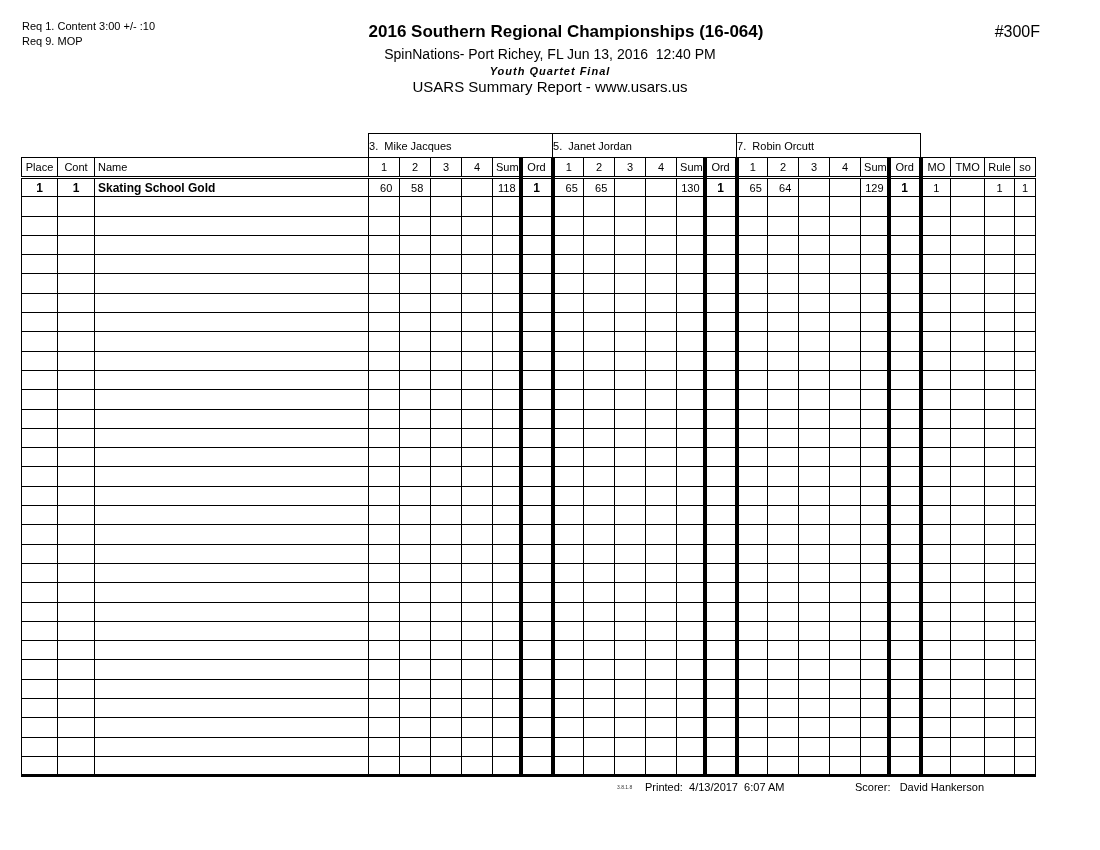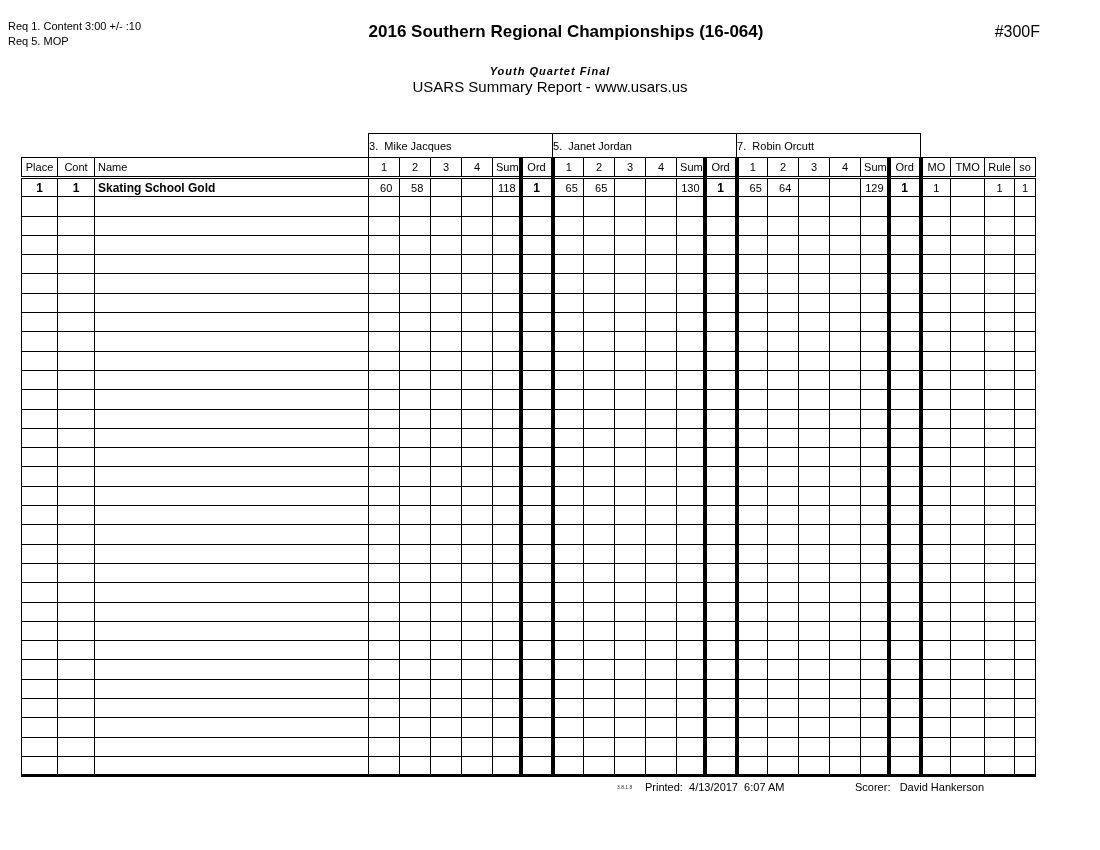--- a/index.html
+++ b/index.html
@@ -2,21 +2,21 @@
 <html><head>
 <meta charset="utf-8">
 <style>
   html,body{margin:0;padding:0;background:#fff;}
   .page{
     position:relative;width:1100px;height:850px;background:#ffffff;
     font-family:"Liberation Sans","DejaVu Sans",sans-serif;color:#000;overflow:hidden;
   }
   .keep-sp{white-space:pre;}
   
-  .req-block{position:absolute;left:8px;top:19px;font-size:11px;line-height:15px;}
+  .req-block{position:absolute;left:22px;top:19px;font-size:11px;line-height:15px;}
   .title-line{position:absolute;left:0;width:100%;text-align:center;}
   .t-main{top:22px;font-size:17px;font-weight:bold;margin-left:16px;}
   .t-sub{top:46px;font-size:14px;}
   .t-event{top:65px;font-size:11px;font-weight:bold;letter-spacing:1px;font-style:italic;}
   .t-report{top:78px;font-size:15px;}
   .doc-num{position:absolute;right:60px;top:23px;font-size:16px;font-weight:normal;}
   
   .t{
     position:absolute;left:21px;top:133px;border-collapse:collapse;table-layout:fixed;
     font-size:11px;width:1014px;
@@ -41,24 +41,25 @@
   .printed{position:absolute;left:645px;top:781px;font-size:11px;}
   .scorer{position:absolute;left:855px;top:781px;font-size:11px;}
 </style>
 </head>
 <body>
 
 <div class="page">
 
   <div class="req-block">
     <div class="keep-sp">Req 1. Content 3:00 +/- :10</div>
-    <div class="keep-sp">Req 5. MOP</div>
+    <div class="keep-sp">Req 9. MOP</div>
   </div>
 
   <div class="title-line t-main">2016 Southern Regional Championships (16-064)</div>
+  <div class="title-line t-sub keep-sp">SpinNations- Port Richey, FL Jun 13, 2016  12:40 PM</div>
   <div class="title-line t-event">Youth Quartet Final</div>
   <div class="title-line t-report">USARS Summary Report - www.usars.us</div>
   <div class="doc-num">#300F</div>
 
   <table class="t">
     <colgroup>
       <col style="width:36px">
         <col style="width:37px">
         <col style="width:274px">
       <col style="width:31px">

